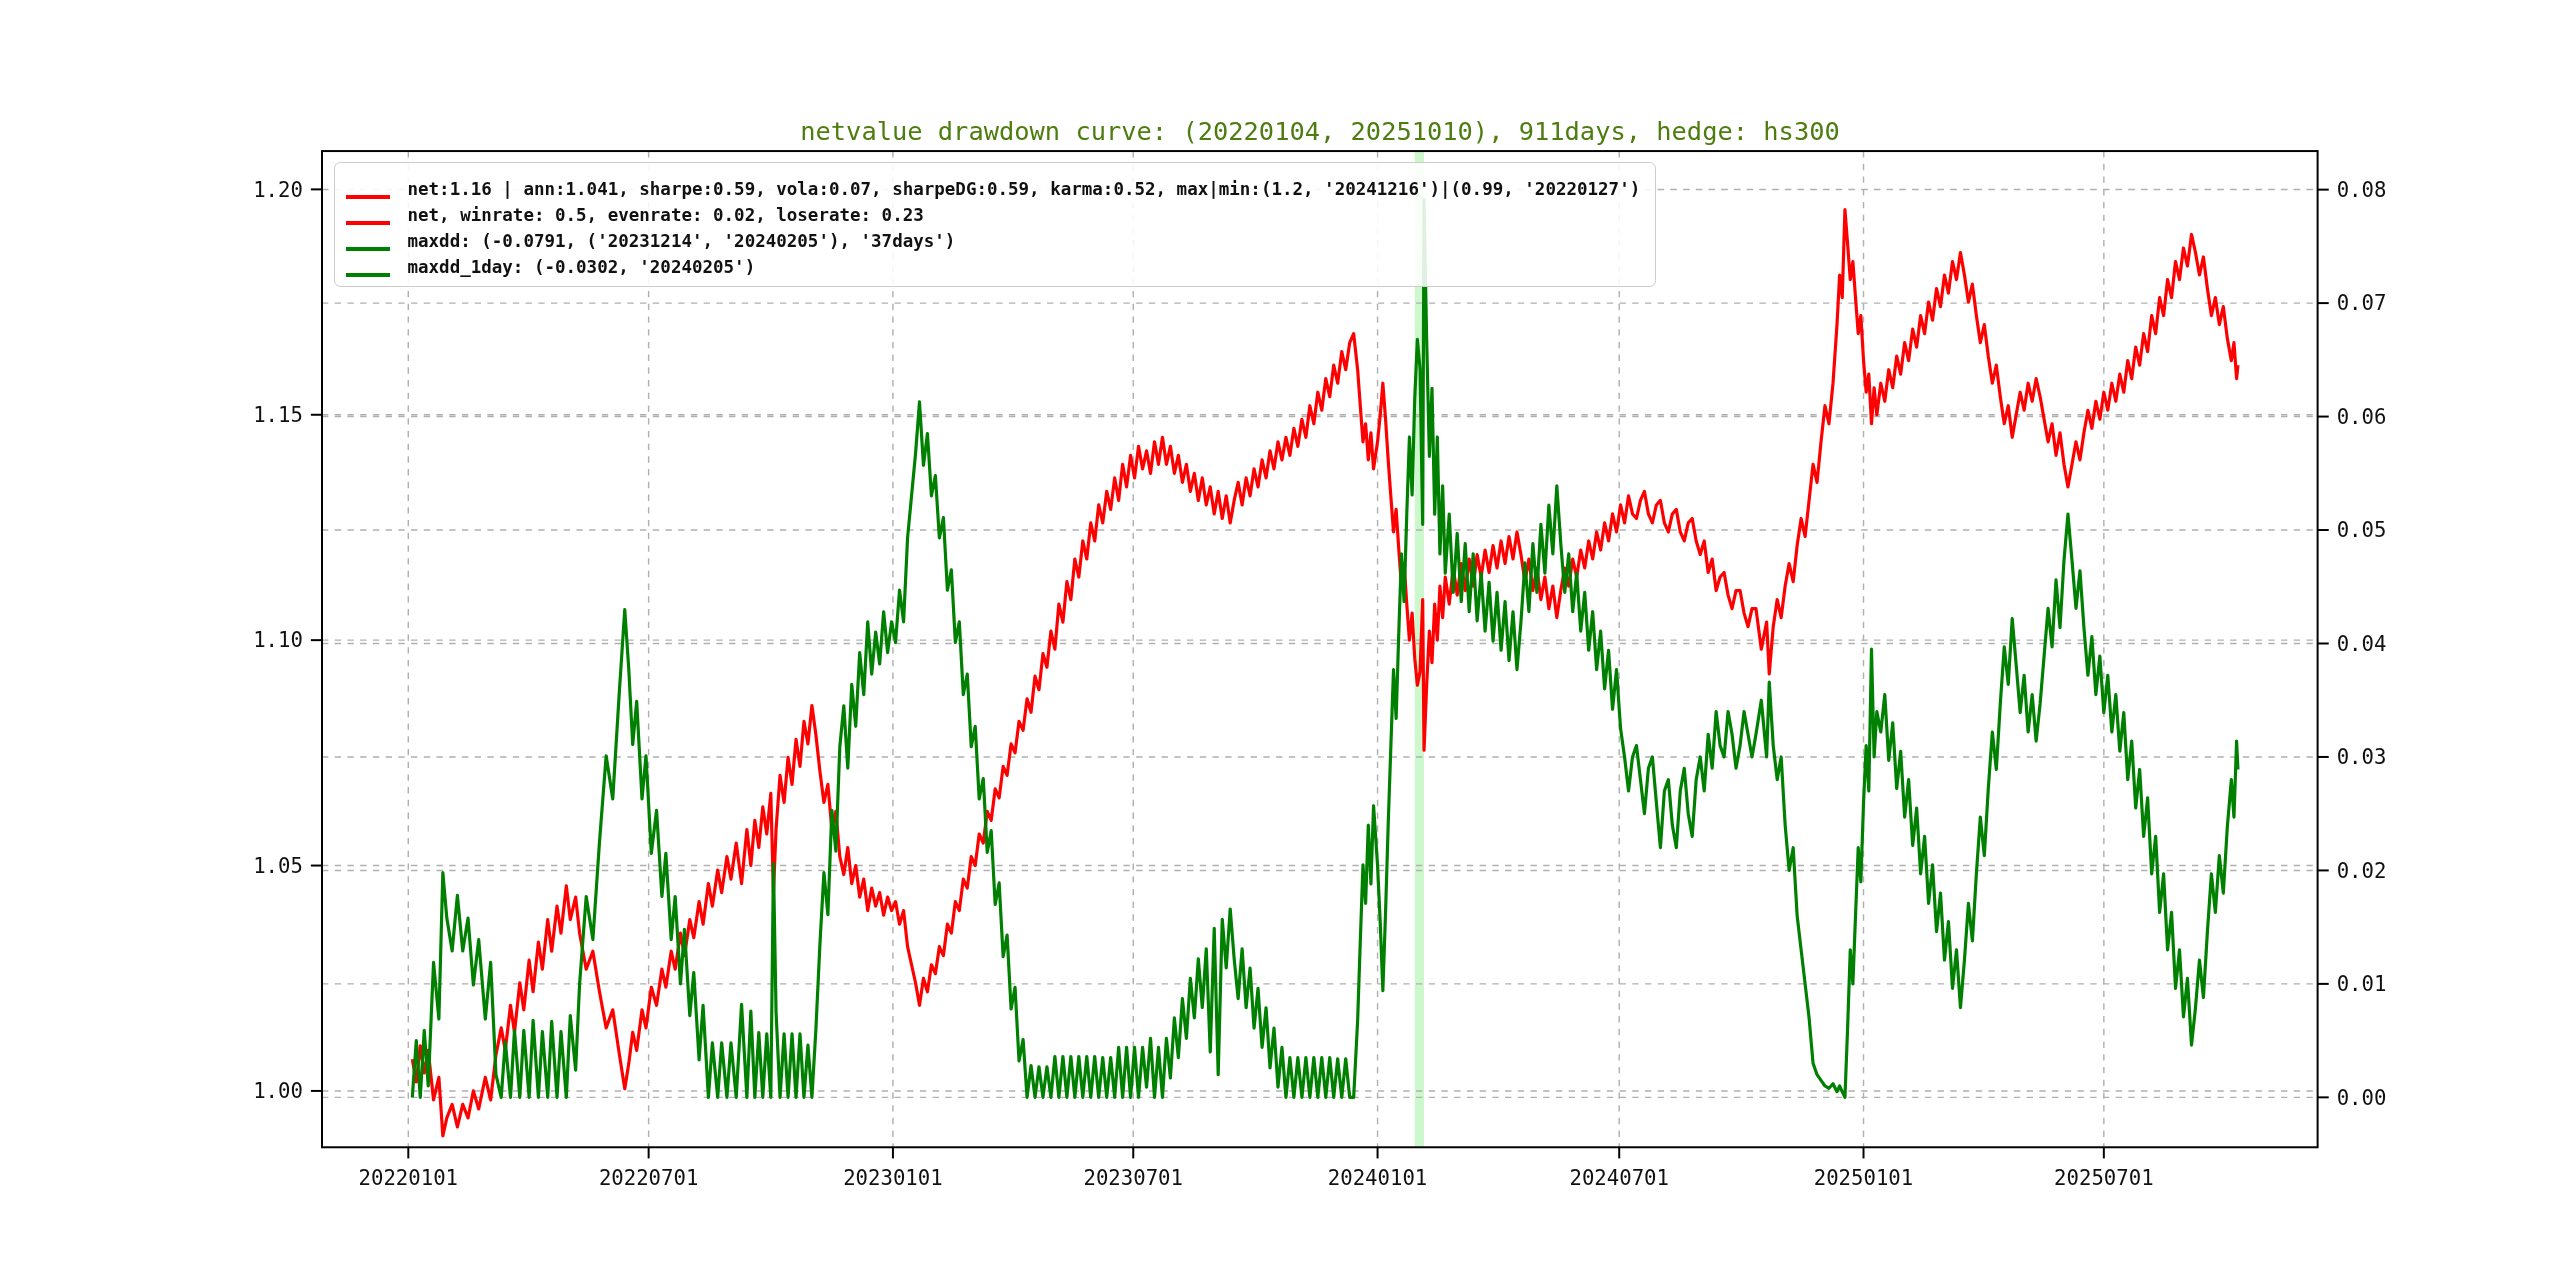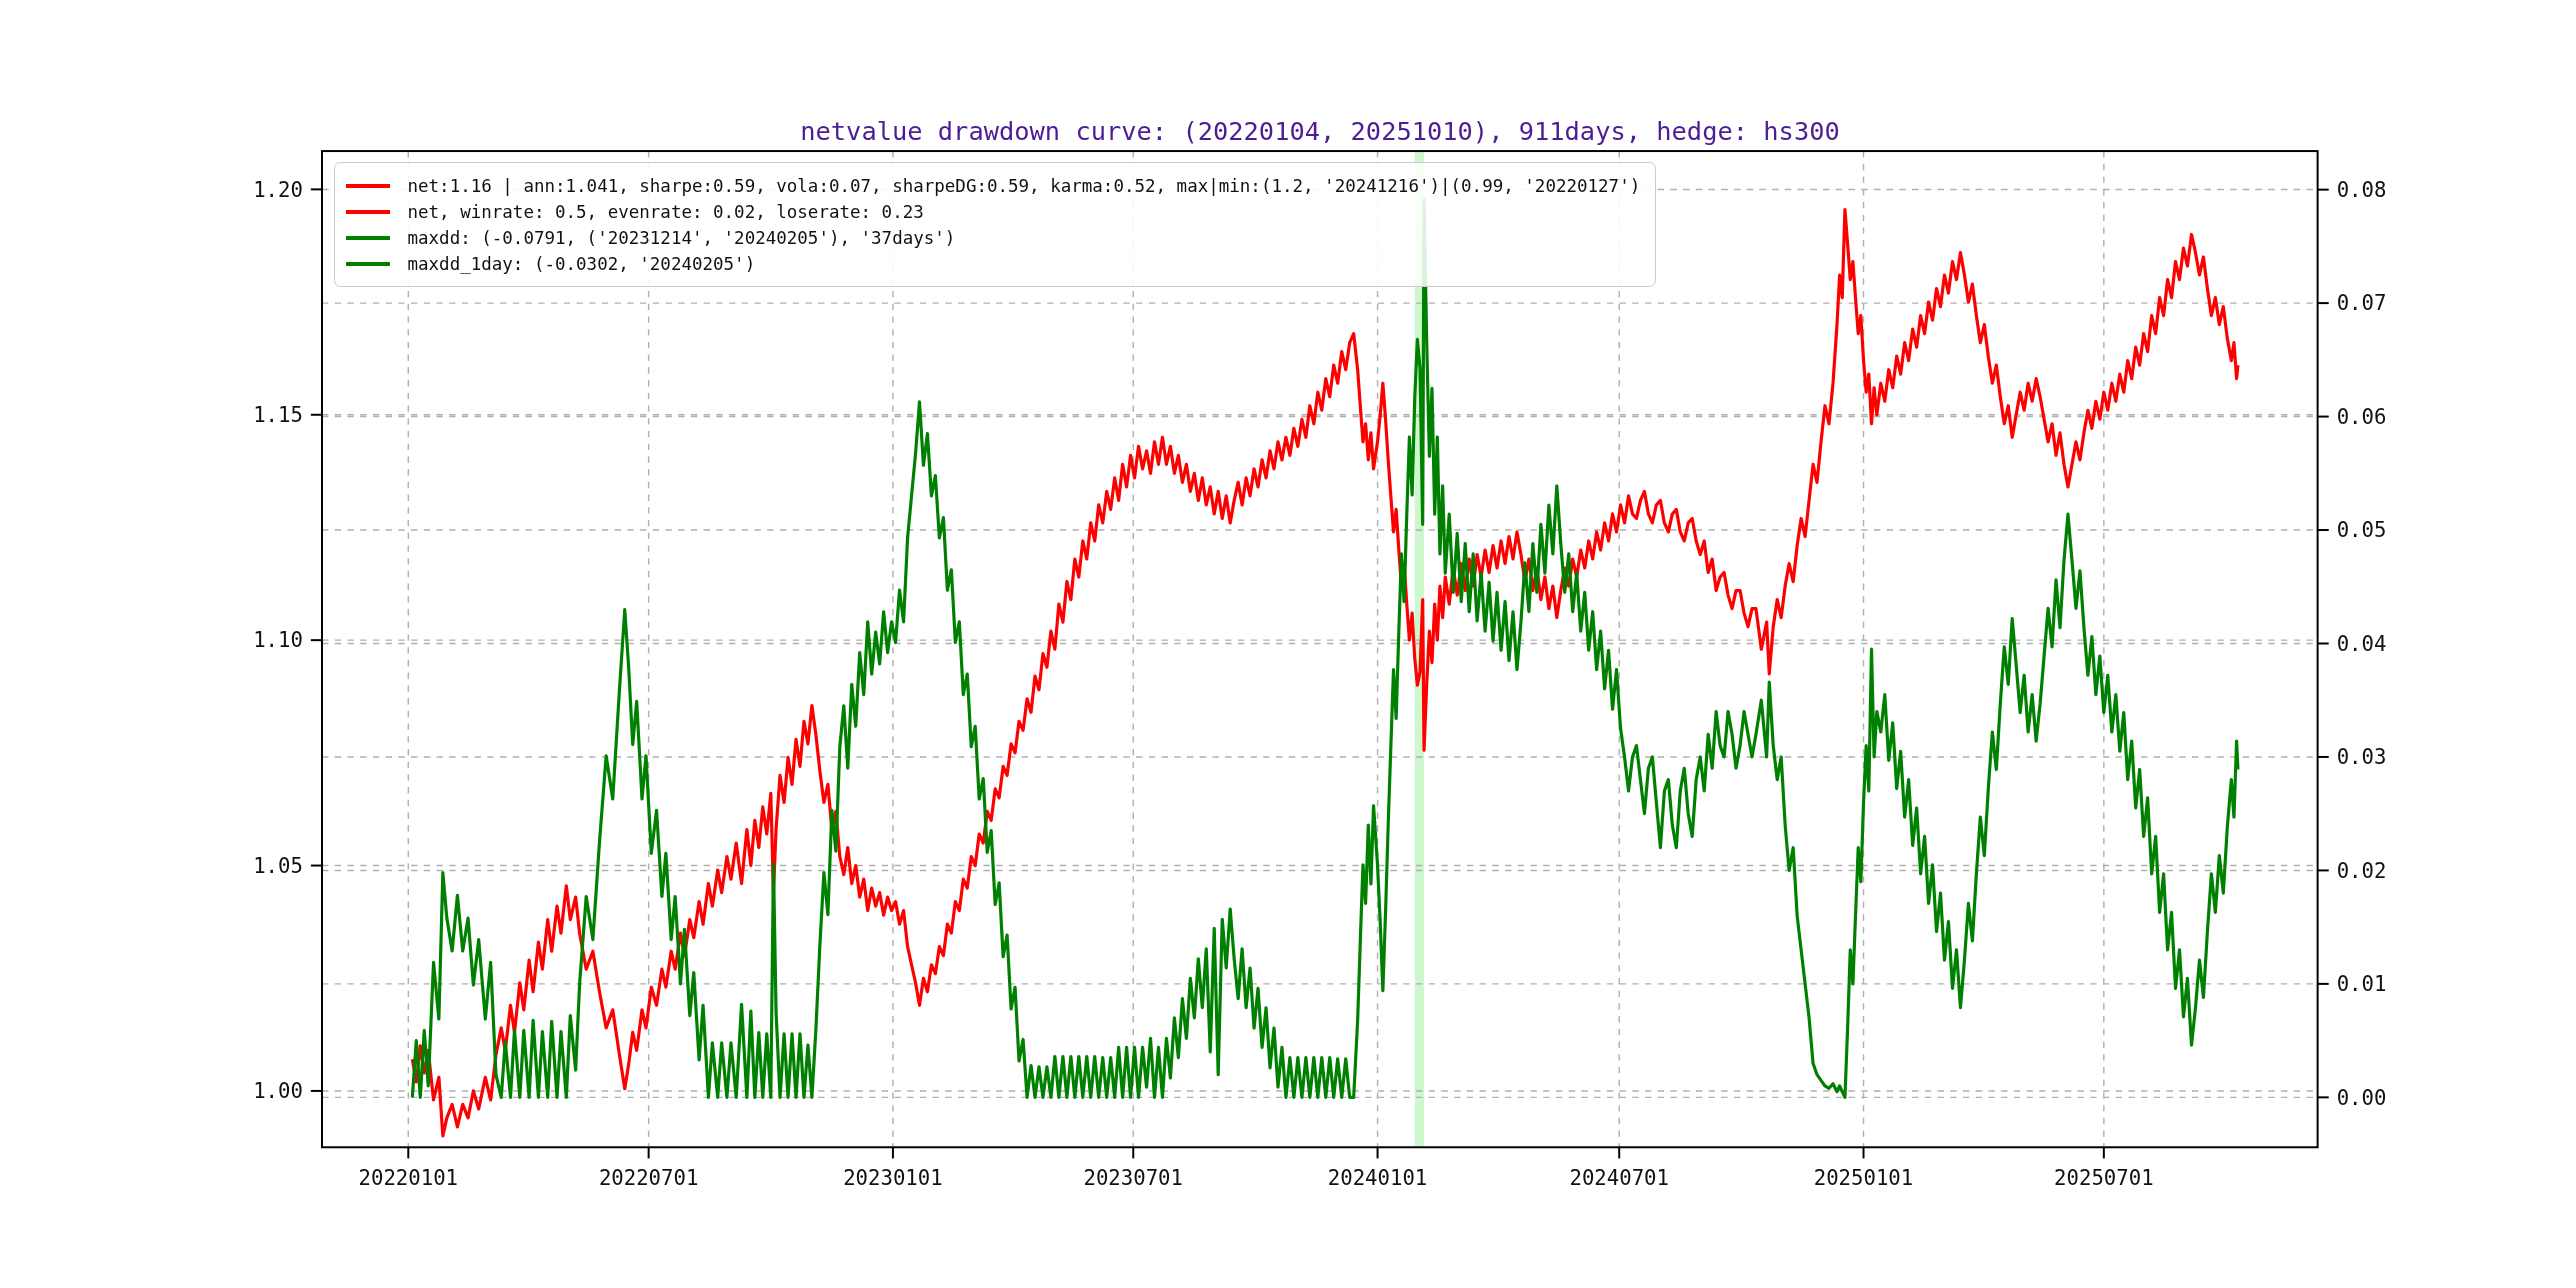--- a/index.html
+++ b/index.html
@@ -13,37 +13,38 @@
     width: 2576px; height: 1288px;
     background: #ffffff;
     overflow: hidden;
   }
   #plot-svg { position: absolute; left: 0; top: 0; }
   #chart-title {
     position: absolute;
     left: 1320px; top: 116px;
     transform: translateX(-50%);
     font-size: 25.4px;
-    color: #4c1d95;
+    color: #4d7c0f;
     white-space: nowrap;
   }
   #legend-box {
     position: absolute;
     left: 334px; top: 162px;
     background: rgba(255,255,255,0.88);
     border: 1.6px solid #cccccc;
     border-radius: 6.4px;
     padding: 9.5px 14.3px 9.5px 11px;
     z-index: 5;
   }
   .legend-row {
     display: flex;
-    align-items: center;
+    align-items: flex-end;
     height: 26px;
     white-space: nowrap;
+    font-weight: bold;
   }
   .legend-swatch {
     display: inline-block;
     width: 44px; height: 0;
     border-top-width: 4px;
     border-top-style: solid;
     margin-right: 17.5px;
     flex: 0 0 auto;
   }
   .legend-label {

